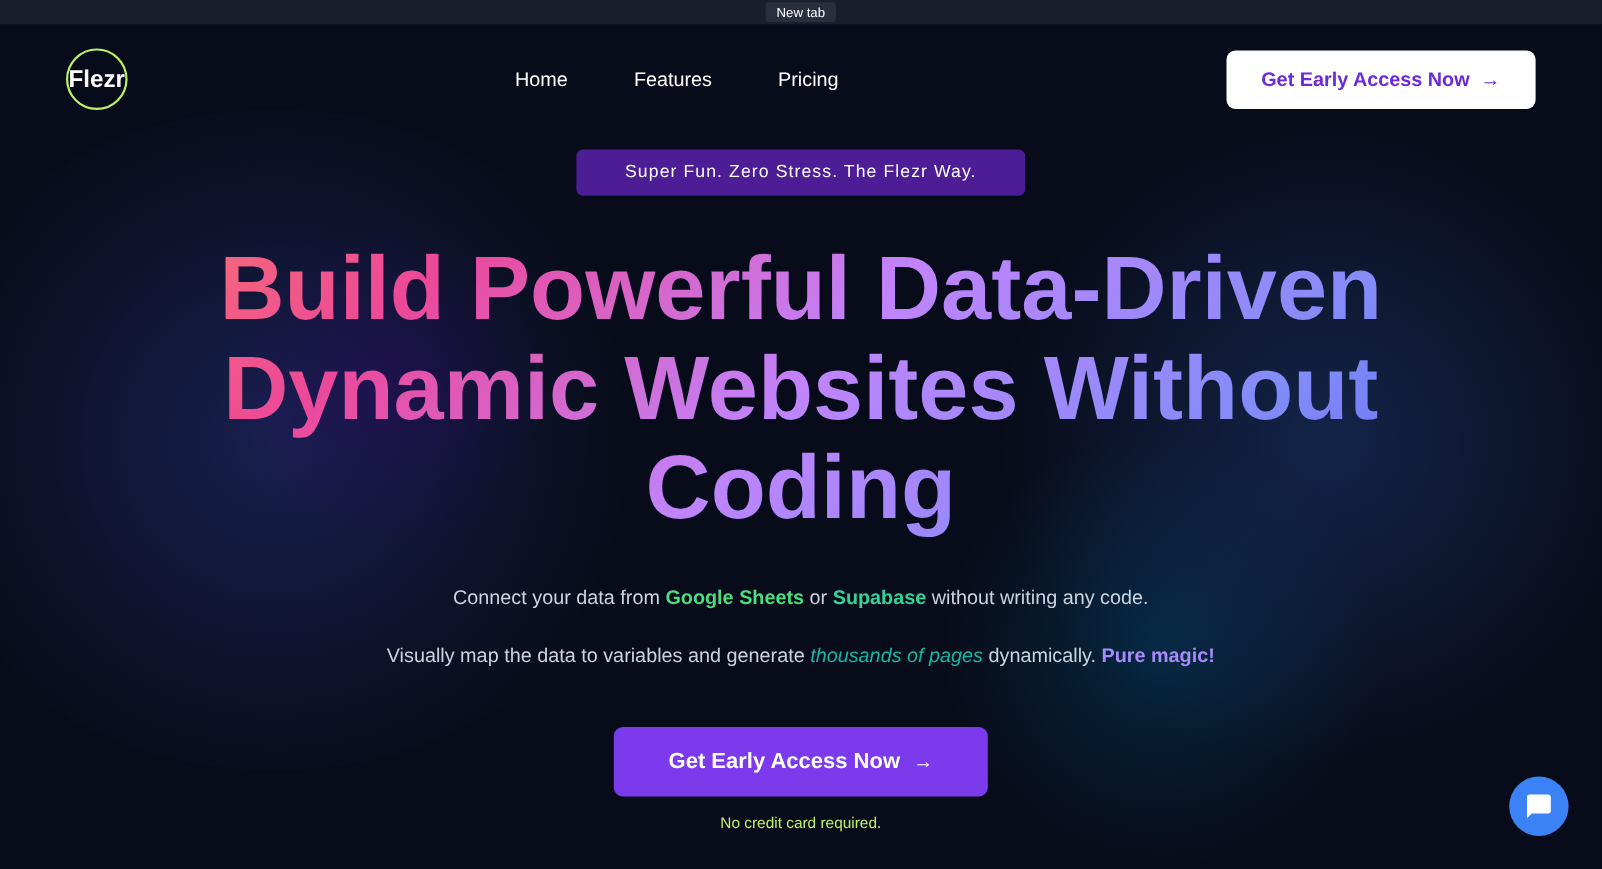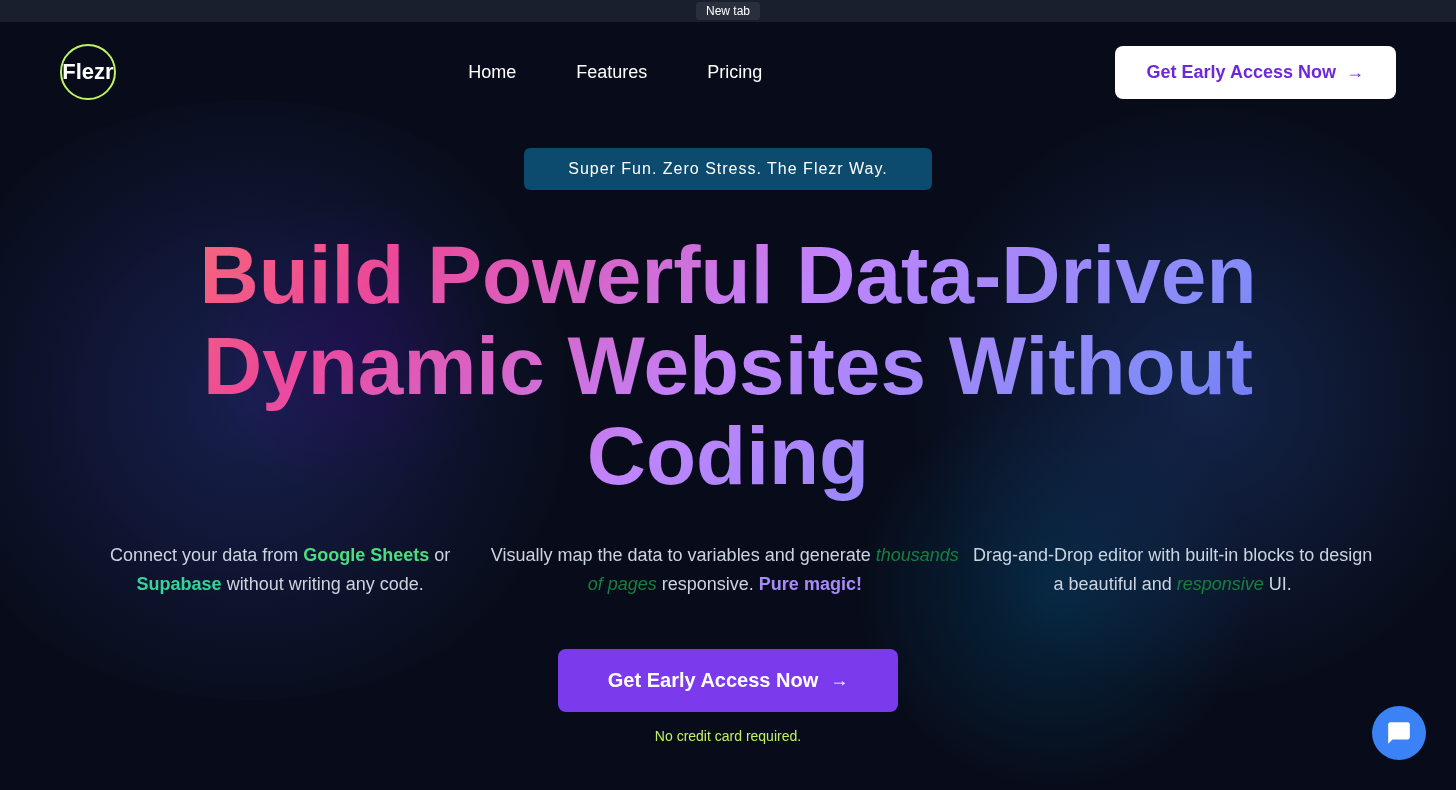--- a/index.html
+++ b/index.html
@@ -163,21 +163,21 @@
       align-items: center;
       justify-content: center;
       text-align: center;
       padding: 0 80px;
       position: relative;
       z-index: 10;
       margin-top: -20px;
     }
 
     .tagline-badge {
-      background: #0c4a6e;
+      background: #4c1d95;
       color: #fff;
       padding: 12px 44px;
       border-radius: 6px;
       font-size: 16px;
       letter-spacing: 1px;
       margin-bottom: 40px;
     }
 
     .hero-title {
       font-size: 82px;
@@ -186,22 +186,22 @@
       margin-bottom: 40px;
       background: linear-gradient(135deg, #f87171 0%, #ec4899 20%, #c084fc 50%, #818cf8 80%, #6366f1 100%);
       -webkit-background-clip: text;
       -webkit-text-fill-color: transparent;
       background-clip: text;
       max-width: 1200px;
     }
 
     .hero-desc {
       display: flex;
-      flex-direction: row;
-      gap: 8px;
+      flex-direction: column;
+      gap: 24px;
       margin-bottom: 50px;
     }
 
     .hero-desc p {
       font-size: 18px;
       color: #cbd5e1;
       line-height: 1.6;
     }
 
     .google-sheets {
@@ -213,21 +213,21 @@
       font-weight: 600;
     }
     .pure-magic {
       color: #a78bfa;
       font-weight: 600;
       margin-top: 48px;
     }
 
     em {
       font-style: italic;
-      color: #15803d;
+      color: #14b8a6;
     }
 
     .cta-button-hero {
       background: #7c3aed;
       color: #fff;
       border: none;
       border-radius: 8px;
       padding: 20px 50px;
       font-size: 20px;
       font-weight: 600;
@@ -312,24 +312,21 @@
 
     <div class="tagline-badge">Super Fun. Zero Stress. The Flezr Way.</div>
 
     <h1 class="hero-title">Build Powerful Data-Driven Dynamic Websites Without Coding</h1>
 
     <div class="hero-desc">
       <p>
         <span>Connect your data from </span><span class="google-sheets">Google Sheets</span><span> or </span><span class="supabase">Supabase</span><span> without writing any code.</span>
       </p>
       <p>
-        <span>Visually map the data to variables and generate </span><em>thousands of pages</em><span> responsive. </span><span class="pure-magic">Pure magic!</span>
-      </p>
-      <p>
-        <span>Drag-and-Drop editor with built-in blocks to design a beautiful and </span><em>responsive</em><span> UI.</span>
+        <span>Visually map the data to variables and generate </span><em>thousands of pages</em><span> dynamically. </span><span class="pure-magic">Pure magic!</span>
       </p>
     </div>
 
     <button class="cta-button-hero">
       <span>Get Early Access Now</span>
       <span class="arrow-icon">→</span>
     </button>
 
     <p class="no-credit">No credit card required.</p>
 

